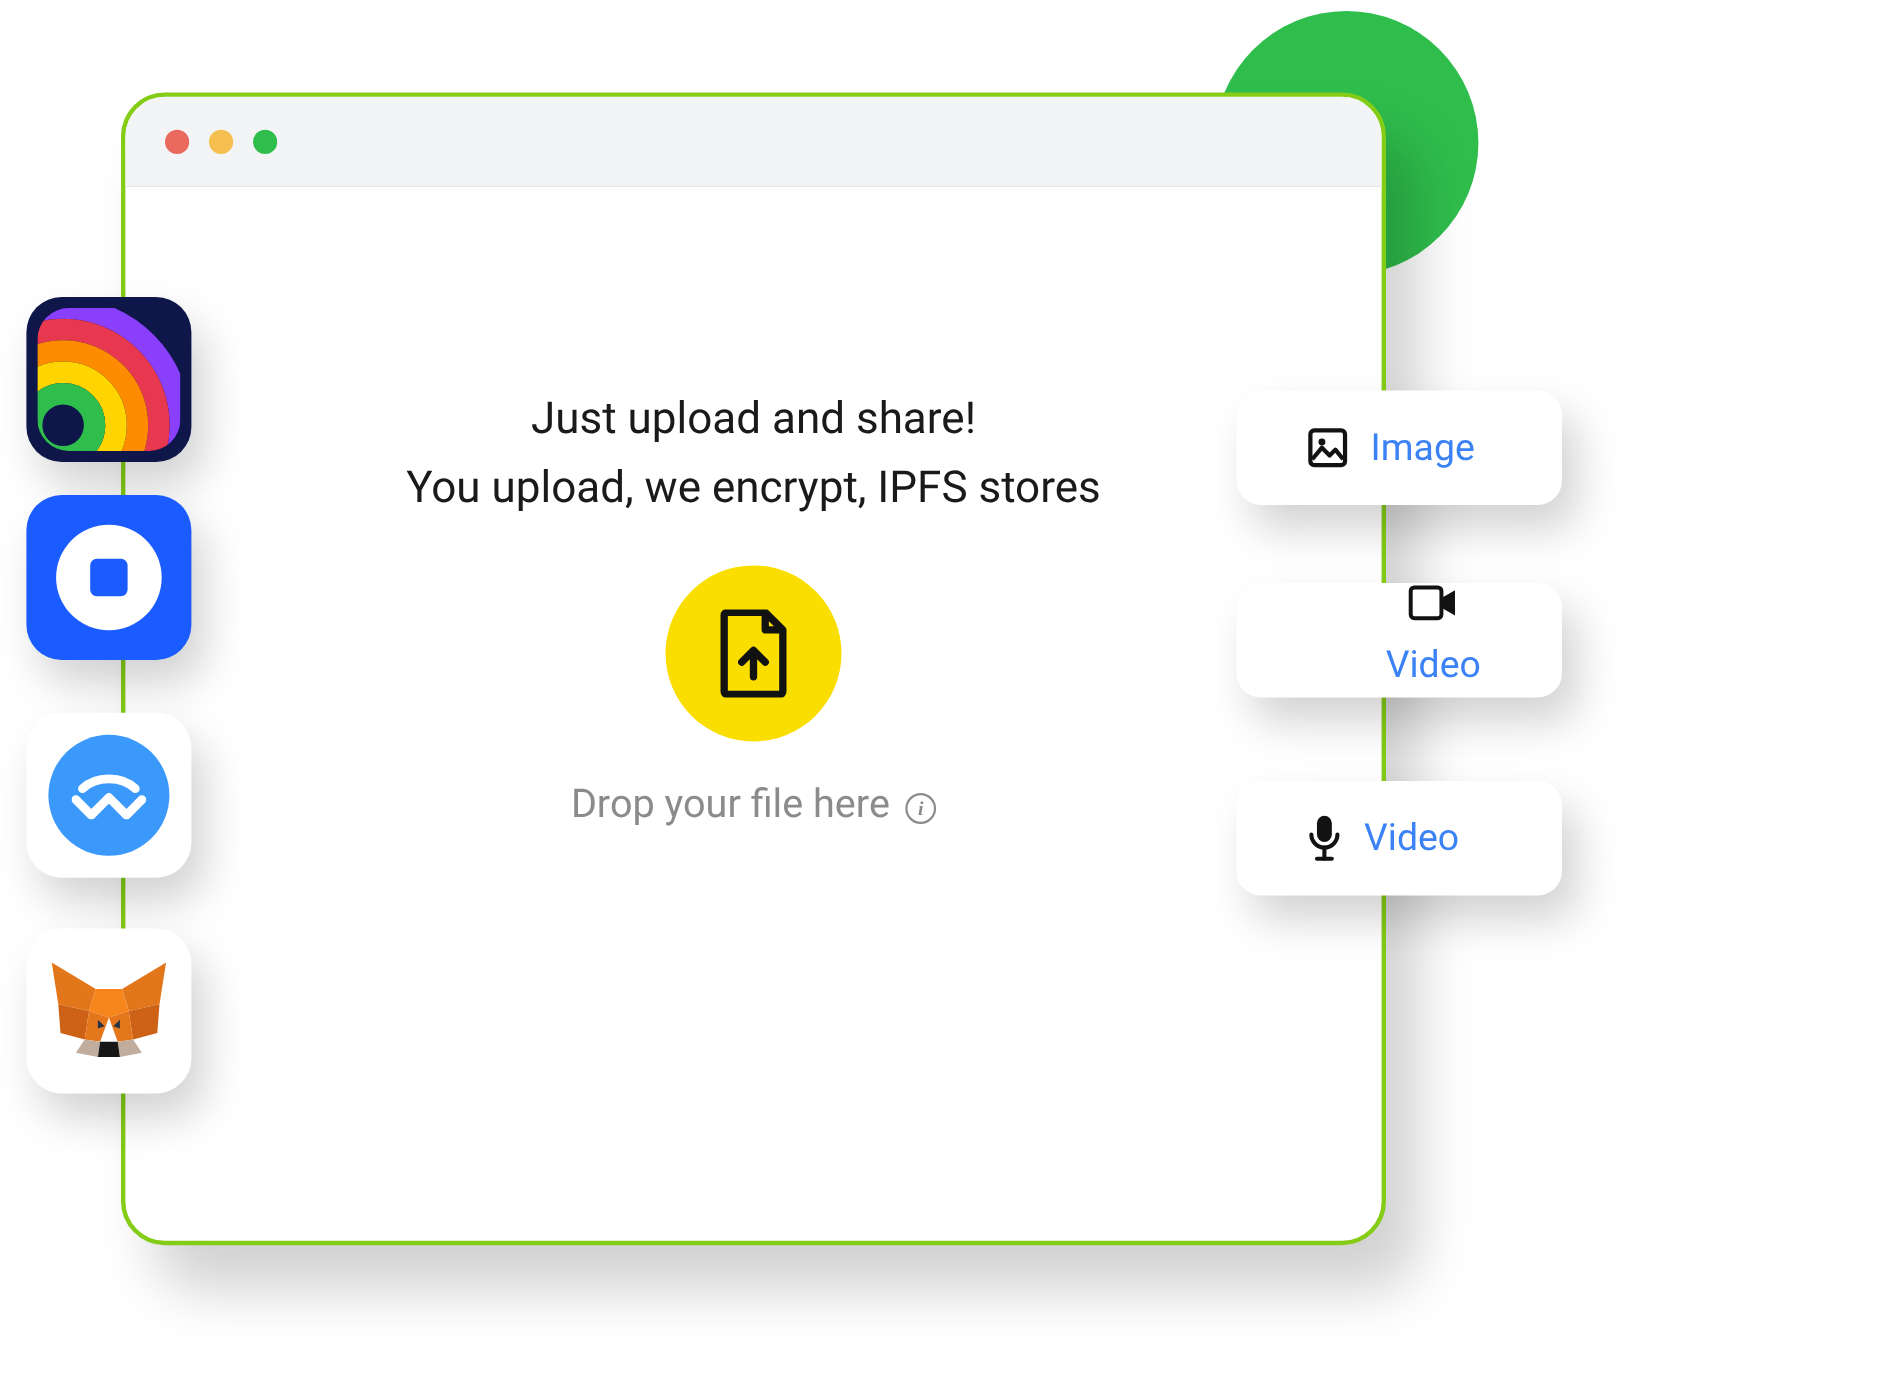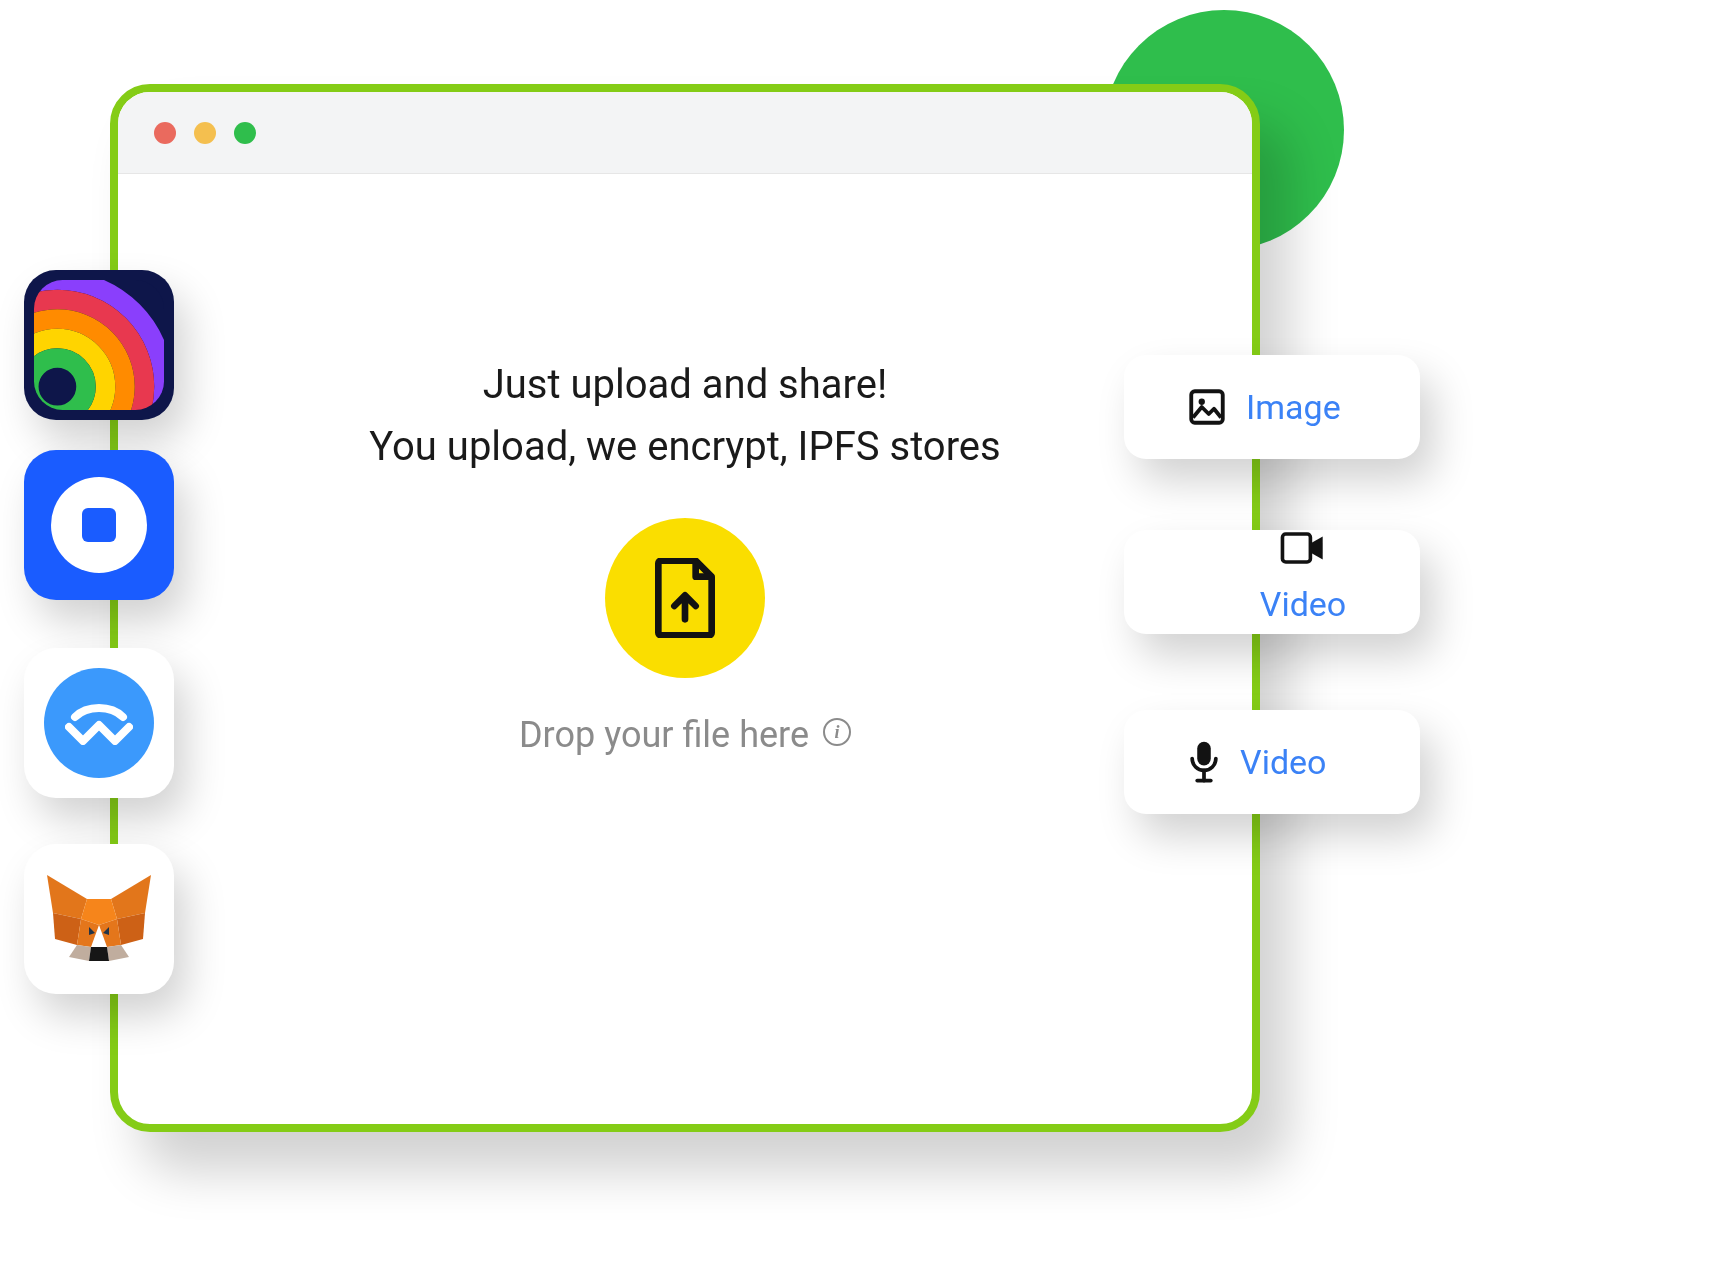--- a/index.html
+++ b/index.html
@@ -21,21 +21,21 @@
       right: 370px;
       z-index: 1;
     }
     .browser-window {
       position: absolute;
       top: 84px;
       left: 110px;
       width: 1150px;
       height: 1048px;
       background: #fff;
-      border: 8px solid #84cc16;
+      border: 4px solid #84cc16;
       border-radius: 40px;
       box-shadow: 30px 40px 50px rgba(0,0,0,0.18);
       overflow: hidden;
       z-index: 2;
     }
     .titlebar {
       height: 82px;
       background: #F3F4F5;
       border-bottom: 1px solid #E6E6E6;
       display: flex;
@@ -67,20 +67,21 @@
       border-radius: 50%;
       background: #FADE00;
       margin-top: 40px;
       display: flex;
       align-items: center;
       justify-content: center;
     }
     .drop-line {
       margin-top: 36px;
       display: flex;
+      align-items: center;
       gap: 14px;
       color: #8B8B8B;
       font-size: 36px;
     }
     .info-ic {
       width: 28px; height: 28px; border: 2px solid #8B8B8B; border-radius: 50%;
       display: flex; align-items: center; justify-content: center;
       font-size: 18px; font-weight: 600; color: #8B8B8B;
       font-family: Georgia, serif; font-style: italic;
       position: relative; top: 4px;

